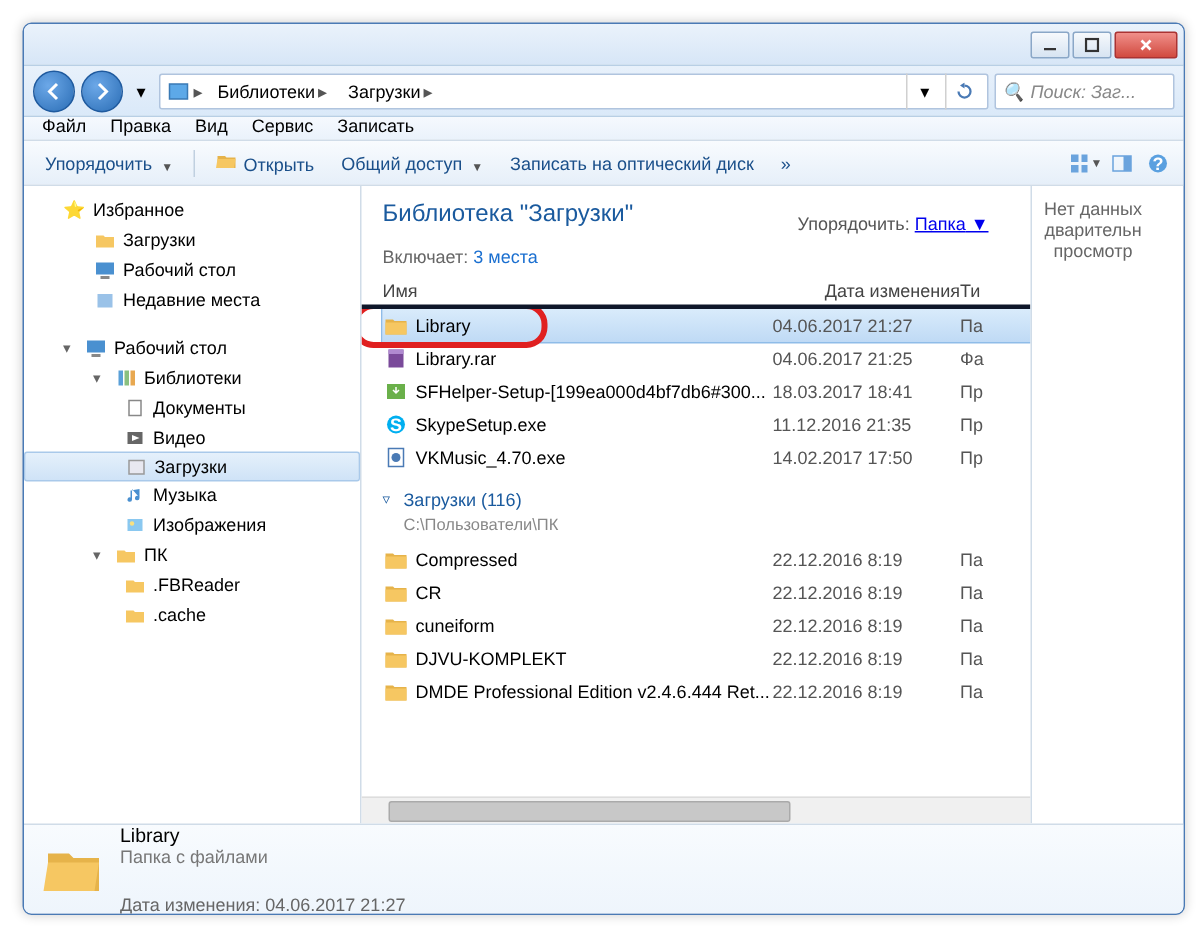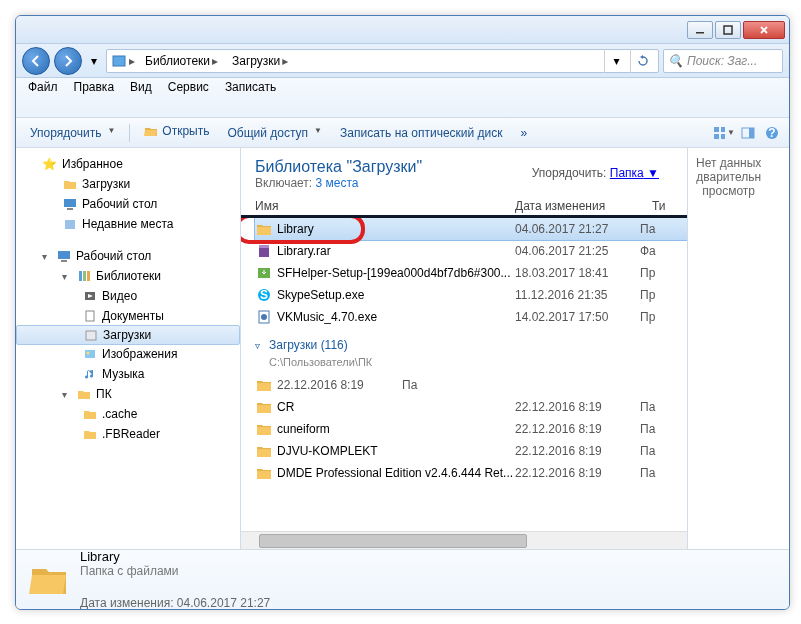--- a/index.html
+++ b/index.html
@@ -19,26 +19,26 @@
 .nav-dd { width: 16px; height: 20px; display: flex; align-items: center; justify-content: center; cursor: pointer; }
 .addr-bar { flex: 1; height: 24px; background: #fff; border: 1px solid #b0c4de; border-radius: 2px; display: flex; align-items: center; padding: 0 4px; gap: 2px; }
 .addr-seg { display: flex; align-items: center; gap: 2px; padding: 0 4px; height: 20px; cursor: pointer; }
 .addr-ic { width: 16px; height: 16px; display: flex; align-items: center; justify-content: center; }
 .addr-arrow { width: 10px; color: #555; }
 .refresh-box { width: 24px; height: 24px; border-left: 1px solid #d0d0d0; display: flex; align-items: center; justify-content: center; cursor: pointer; }
 .search-box { width: 120px; height: 24px; background: #fff; border: 1px solid #b0c4de; border-radius: 2px; display: flex; align-items: center; padding: 0 4px; color: #888; font-style: italic; }
 .search-box span:first-child { margin-right: 4px; color: #4a7ab5; }
 
 
-.menubar { height: 40px; background: linear-gradient(#f5f9fe,#eaf2fb); display: flex; align-items: flex-start; padding: 0 4px; border-bottom: 1px solid #d0dce8; }
+.menubar { height: 16px; background: linear-gradient(#f5f9fe,#eaf2fb); display: flex; align-items: flex-end; padding: 0 4px; border-bottom: 1px solid #d0dce8; }
 .menu-item { padding: 2px 8px; cursor: pointer; }
 
 
 .toolbar { height: 30px; background: linear-gradient(#f8fbfe,#e6eff9); display: flex; align-items: center; padding: 0 6px; gap: 2px; border-bottom: 1px solid #d0dce8; }
-.tool-btn { display: flex; align-items: flex-start; gap: 4px; padding: 3px 8px; cursor: pointer; border-radius: 2px; color: #1a4f8a; }
+.tool-btn { display: flex; align-items: flex-end; gap: 4px; padding: 3px 8px; cursor: pointer; border-radius: 2px; color: #1a4f8a; }
 .tool-sep { width: 1px; height: 18px; background: #c0d0e0; margin: 0 4px; }
 .tool-dd { font-size: 8px; color: #555; margin-left: 2px; }
 .tool-right { margin-left: auto; display: flex; align-items: center; gap: 2px; }
 .tool-icn { width: 22px; height: 22px; display: flex; align-items: center; justify-content: center; cursor: pointer; }
 
 
 .body-split { flex: 1; display: flex; overflow: hidden; }
 
 
 .tree { width: 225px; border-right: 1px solid #d0dce8; overflow-y: auto; padding: 6px 0; }
@@ -48,25 +48,25 @@
 .tree-ic { width: 16px; height: 16px; display: flex; align-items: center; justify-content: center; margin-right: 2px; }
 .tree-lbl { white-space: nowrap; }
 .ind1 { padding-left: 26px; } .ind2 { padding-left: 46px; } .ind3 { padding-left: 66px; }
 .tree-gap { height: 12px; }
 
 
 .main { flex: 1; display: flex; overflow: hidden; }
 .content { flex: 1; overflow: hidden; display: flex; flex-direction: column; }
 .lib-header { padding: 10px 14px 6px; }
 .lib-title { font-size: 16px; color: #1a5a9e; }
-.lib-sub { color: #666; margin-top: 0; }
+.lib-sub { color: #666; margin-top: 12px; }
 .lib-sub a { color: #1a6fd0; text-decoration: none; }
 
 .cols { display: flex; border-bottom: 3px solid #0f172a; padding: 0 14px; height: 22px; align-items: center; color: #444; }
-.col-name { flex: 0 0 260px; } .col-date { flex: 0 0 125px; } .col-type { flex: 1; margin-left: 12px; }
+.col-name { flex: 0 0 260px; } .col-date { flex: 0 0 125px; text-align: right; } .col-type { flex: 1; }
 
 .file-list { flex: 1; overflow-y: auto; padding: 0 0 0 14px; }
 .file-row { display: flex; align-items: center; height: 22px; cursor: pointer; }
 .file-row.sel { background: linear-gradient(#d9ebfb,#bfdaf5); outline: 1px solid #8fbce8; }
 .file-ic { width: 18px; height: 18px; display: flex; align-items: center; justify-content: center; margin-right: 4px; }
 .file-name { flex: 0 0 238px; white-space: nowrap; overflow: hidden; text-overflow: ellipsis; }
 .file-date { flex: 0 0 125px; color: #555; }
 .file-type { color: #555; }
 .highlight-ring { position: absolute; border: 4px solid #e02020; border-radius: 14px; width: 130px; height: 30px; pointer-events: none; }
 .group-hdr { display: flex; align-items: center; height: 22px; color: #1a5a9e; margin-top: 6px; cursor: pointer; }
@@ -258,83 +258,83 @@
               <rect x="2" y="2" width="3" height="10" fill="#5aa0d8"></rect>
               <rect x="6" y="2" width="3" height="10" fill="#8ac080"></rect>
               <rect x="10" y="2" width="3" height="10" fill="#e8a850"></rect>
             </svg>
           </span>
           <span class="tree-lbl">Библиотеки</span>
         </div>
       <div class="tree-node ind3">
           <span class="tree-ic">
             <svg width="14" height="14">
+              <rect x="3" y="2" width="8" height="10" fill="#fff" stroke="#888"></rect>
+            </svg>
+          </span>
+          <span class="tree-lbl">Документы</span>
+        </div>
+      <div class="tree-node ind3">
+          <span class="tree-ic">
+            <svg width="14" height="14">
               <rect x="2" y="3" width="10" height="8" fill="#666"></rect>
               <path d="M5 5 l5 2 l-5 2 z" fill="#fff"></path>
             </svg>
           </span>
           <span class="tree-lbl">Видео</span>
         </div>
+      <div class="tree-node ind3 sel">
+          <span class="tree-ic">
+            <svg width="14" height="14">
+              <rect x="2" y="3" width="10" height="9" fill="#e8e8f0" stroke="#999"></rect>
+            </svg>
+          </span>
+          <span class="tree-lbl">Загрузки</span>
+        </div>
       <div class="tree-node ind3">
           <span class="tree-ic">
             <svg width="14" height="14">
-              <rect x="3" y="2" width="8" height="10" fill="#fff" stroke="#888"></rect>
-            </svg>
-          </span>
-          <span class="tree-lbl">Документы</span>
-        </div>
-      <div class="tree-node ind3 sel">
-          <span class="tree-ic">
-            <svg width="14" height="14">
-              <rect x="2" y="3" width="10" height="9" fill="#e8e8f0" stroke="#999"></rect>
-            </svg>
-          </span>
-          <span class="tree-lbl">Загрузки</span>
+              <path d="M5 3 v7 a1.5 1.5 0 1 1 -1 -1.4 V4 l6 -1 v6 a1.5 1.5 0 1 1 -1 -1.4" fill="#4a90d0"></path>
+            </svg>
+          </span>
+          <span class="tree-lbl">Музыка</span>
         </div>
       <div class="tree-node ind3">
           <span class="tree-ic">
             <svg width="14" height="14">
               <rect x="2" y="3" width="10" height="8" fill="#8ac8f0"></rect>
               <circle cx="5" cy="6" r="1.5" fill="#f8e080"></circle>
             </svg>
           </span>
           <span class="tree-lbl">Изображения</span>
         </div>
-      <div class="tree-node ind3">
-          <span class="tree-ic">
-            <svg width="14" height="14">
-              <path d="M5 3 v7 a1.5 1.5 0 1 1 -1 -1.4 V4 l6 -1 v6 a1.5 1.5 0 1 1 -1 -1.4" fill="#4a90d0"></path>
-            </svg>
-          </span>
-          <span class="tree-lbl">Музыка</span>
-        </div>
       <div class="tree-node ind2">
           <span class="tree-exp">▾</span>
           <span class="tree-ic">
             <svg width="14" height="14">
               <path class="folder" d="M1 4 h5 l1 1 h6 v7 h-12 z"></path>
             </svg>
           </span>
           <span class="tree-lbl">ПК</span>
         </div>
       <div class="tree-node ind3">
           <span class="tree-ic">
             <svg width="14" height="14">
               <path class="folder" d="M1 4 h5 l1 1 h6 v7 h-12 z"></path>
             </svg>
           </span>
+          <span class="tree-lbl">.FBReader</span>
+        </div>
+      <div class="tree-node ind3">
+          <span class="tree-ic">
+            <svg width="14" height="14">
+              <path class="folder" d="M1 4 h5 l1 1 h6 v7 h-12 z"></path>
+            </svg>
+          </span>
           <span class="tree-lbl">.cache</span>
-        </div>
-      <div class="tree-node ind3">
-          <span class="tree-ic">
-            <svg width="14" height="14">
-              <path class="folder" d="M1 4 h5 l1 1 h6 v7 h-12 z"></path>
-            </svg>
-          </span>
-          <span class="tree-lbl">.FBReader</span>
         </div>
     </div>
 
     <div class="main">
       <div class="content">
         <div class="lib-header" style="position:relative">
           <div class="lib-title">Библиотека "Загрузки"</div>
           <div class="lib-sub">
             <span>Включает:</span>
             <a href="#">3 места</a>
@@ -418,20 +418,21 @@
           <div class="group-sub">C:\Пользователи\ПК</div>
           <div style="height:6px"></div>
           <div id="files-bottom">
               <div class="file-row">
                 <span class="file-ic">
                   <svg width="16" height="16">
                     <path fill="#e6b34a" d="M1 4 h5 l1 1 h8 v9 h-14 z"></path>
                     <path fill="#f6c762" d="M1 6 h14 v8 h-14 z"></path>
                   </svg>
                 </span>
+                <span class="file-name">Compressed</span>
                 <span class="file-date">22.12.2016 8:19</span>
                 <span class="file-type">Па</span>
               </div>
               <div class="file-row">
                 <span class="file-ic">
                   <svg width="16" height="16">
                     <path fill="#e6b34a" d="M1 4 h5 l1 1 h8 v9 h-14 z"></path>
                     <path fill="#f6c762" d="M1 6 h14 v8 h-14 z"></path>
                   </svg>
                 </span>

